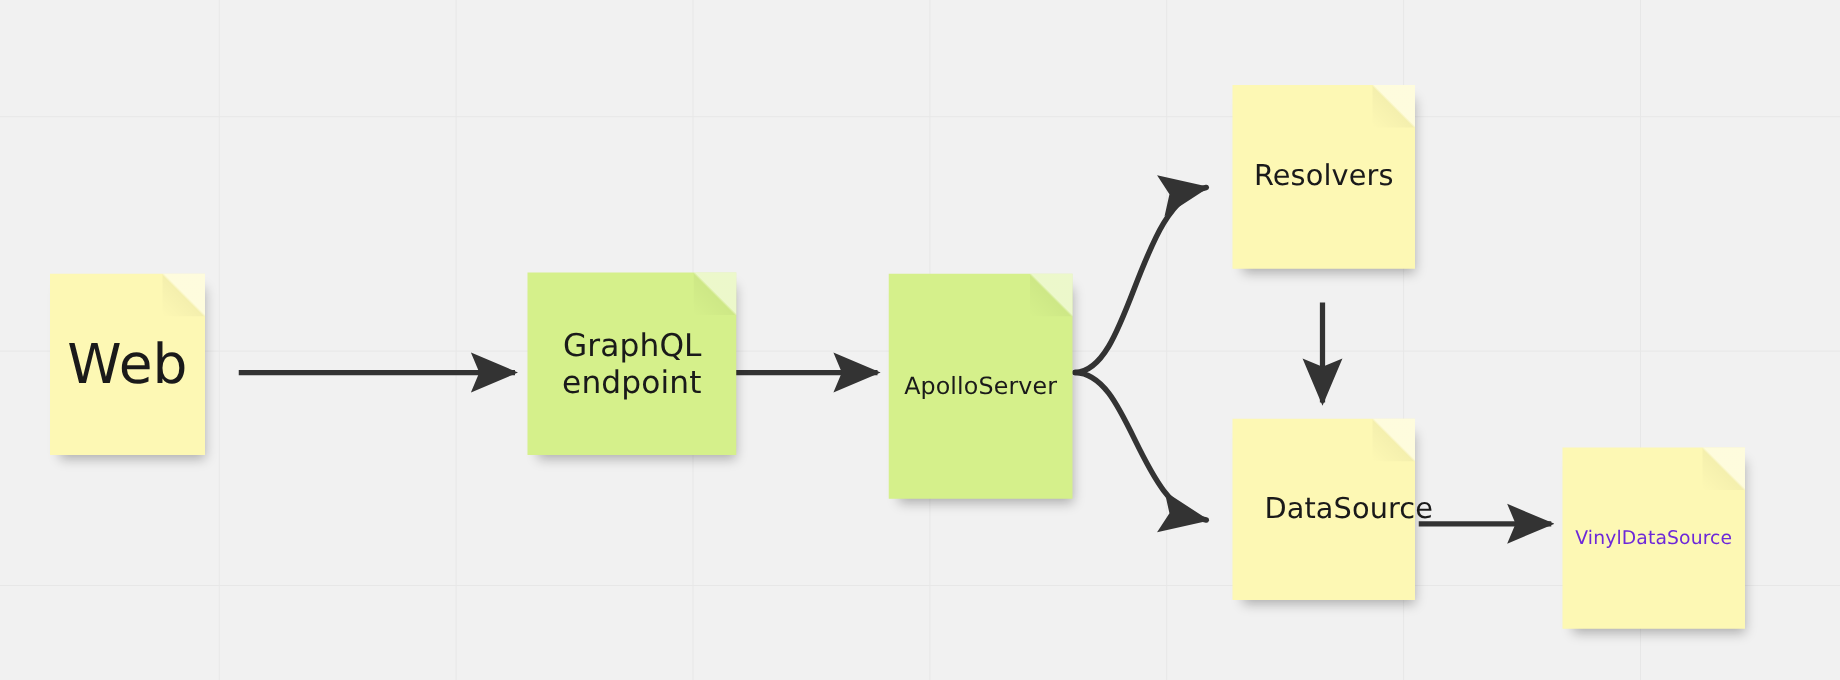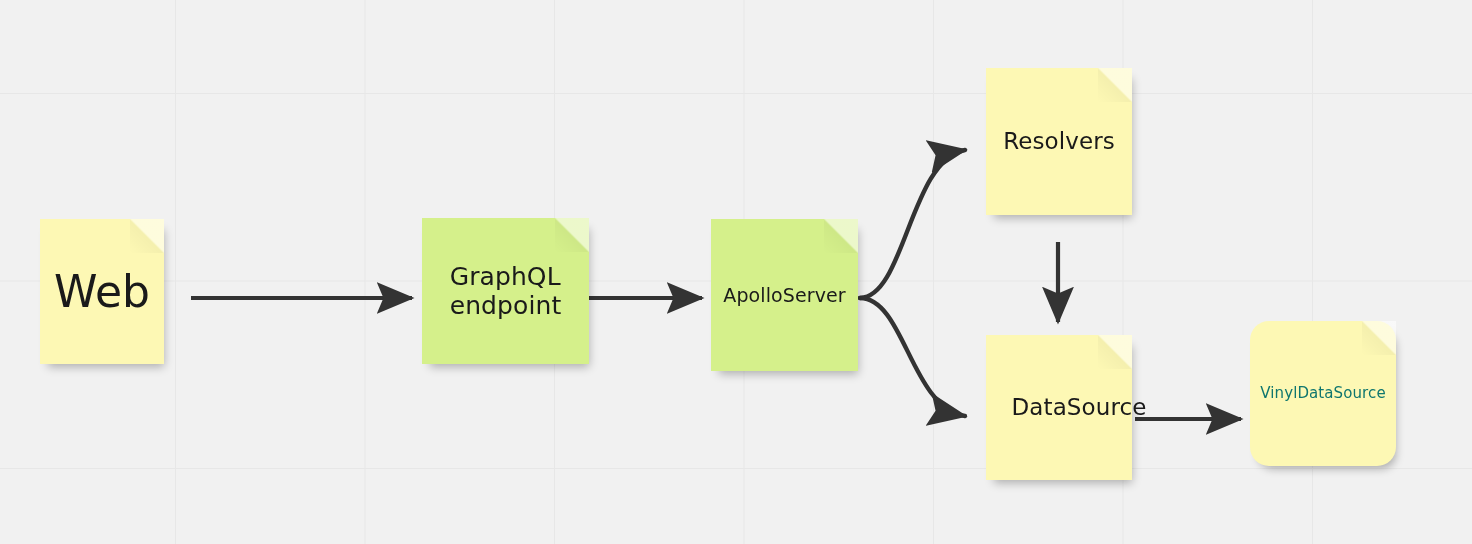--- a/index.html
+++ b/index.html
@@ -27,21 +27,21 @@
     height: 544px;
     pointer-events: none;
     z-index: 5;
   }
   .note {
     position: absolute;
     box-sizing: border-box;
     display: flex;
     align-items: center;
     justify-content: center;
-    text-align: left;
+    text-align: right;
     color: #1a1a1a;
     line-height: 1.18;
     z-index: 10;
     box-shadow: 4px 7px 9px -4px rgba(0,0,0,0.28);
     white-space: pre-line;
     letter-spacing: 0.1px;
   }
   .note .fold {
     position: absolute;
     top: 0;
@@ -98,33 +98,33 @@
     <span class="fold"></span>
     <span class="label">Web</span>
   </div>
 
   <div class="note" style="left: 422px; top: 218px; width: 167px; height: 146px; background: rgb(213, 240, 139); font-size: 25px; color: rgb(26, 26, 26);">
     <span class="fold"></span>
     <span class="label">GraphQL
 endpoint</span>
   </div>
 
-  <div class="note" style="left: 711px; top: 219px; width: 147px; height: 152px; background: rgb(213, 240, 139); font-size: 19px; color: rgb(26, 26, 26);">
+  <div class="note" style="left: 711px; top: 219px; width: 147px; height: 180px; background: rgb(213, 240, 139); font-size: 19px; color: rgb(26, 26, 26);">
     <span class="fold"></span>
     <span class="label">ApolloServer</span>
   </div>
 
   <div class="note" style="left: 986px; top: 68px; width: 146px; height: 147px; background: rgb(253, 248, 180); font-size: 23px; color: rgb(26, 26, 26);">
     <span class="fold"></span>
     <span class="label">Resolvers</span>
   </div>
 
   <div class="note" style="left: 986px; top: 335px; width: 146px; height: 145px; background: rgb(253, 248, 180); font-size: 23px; color: rgb(26, 26, 26); padding-left: 40px;">
     <span class="fold"></span>
     <span class="label">DataSource</span>
   </div>
 
-  <div class="note" style="left: 1250px; top: 321px; width: 146px; height: 145px; background: rgb(253, 248, 180); font-size: 15px; color: #0f766e; border-radius: 19px;">
+  <div class="note" style="left: 1250px; top: 358px; width: 146px; height: 145px; background: rgb(253, 248, 180); font-size: 15px; color: #6d28d9;">
     <span class="fold"></span>
     <span class="label">VinylDataSource</span>
   </div>
 
 </div>
 
 </body></html>

